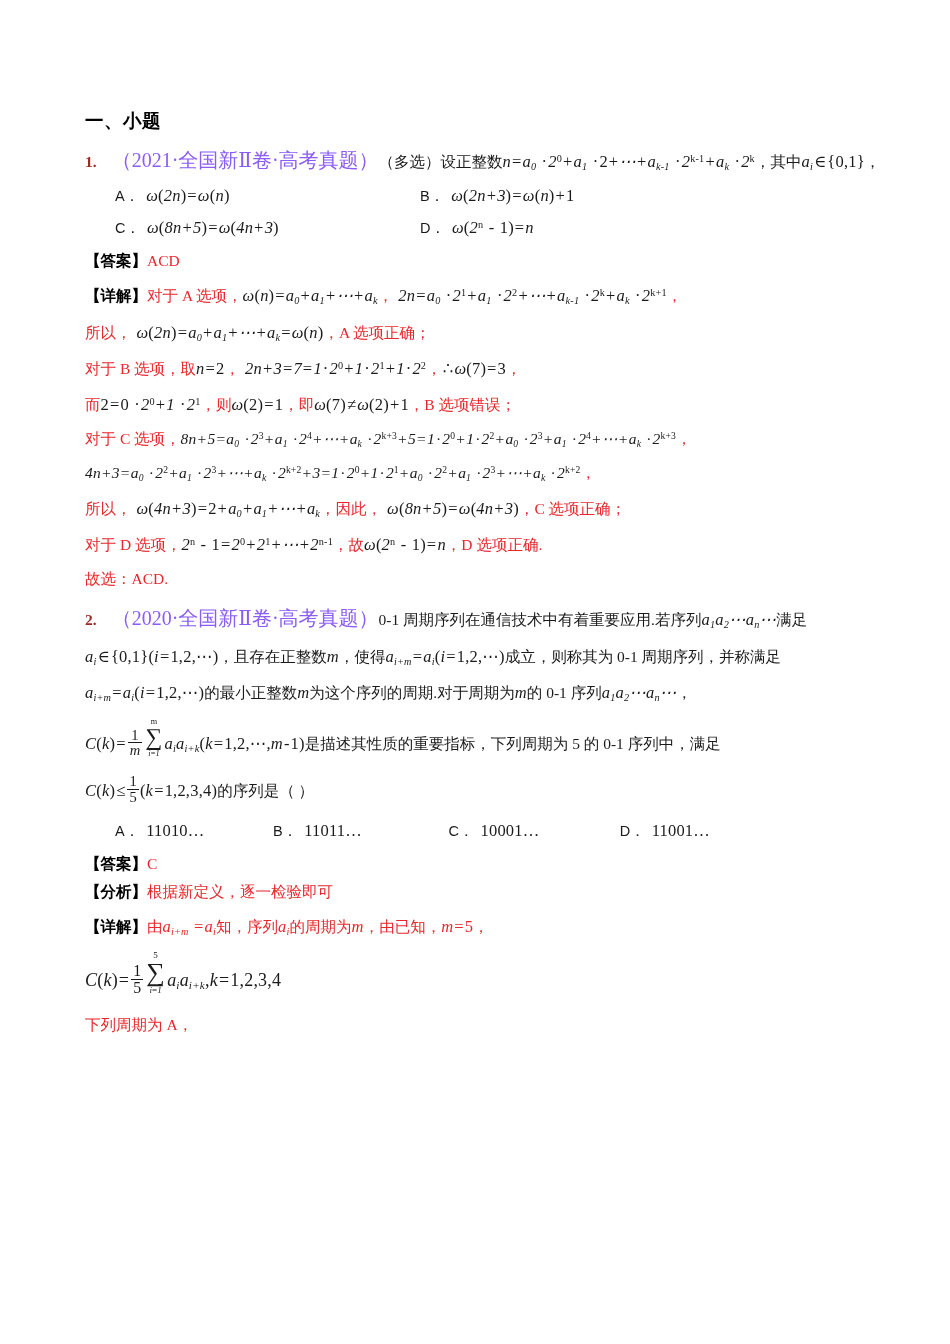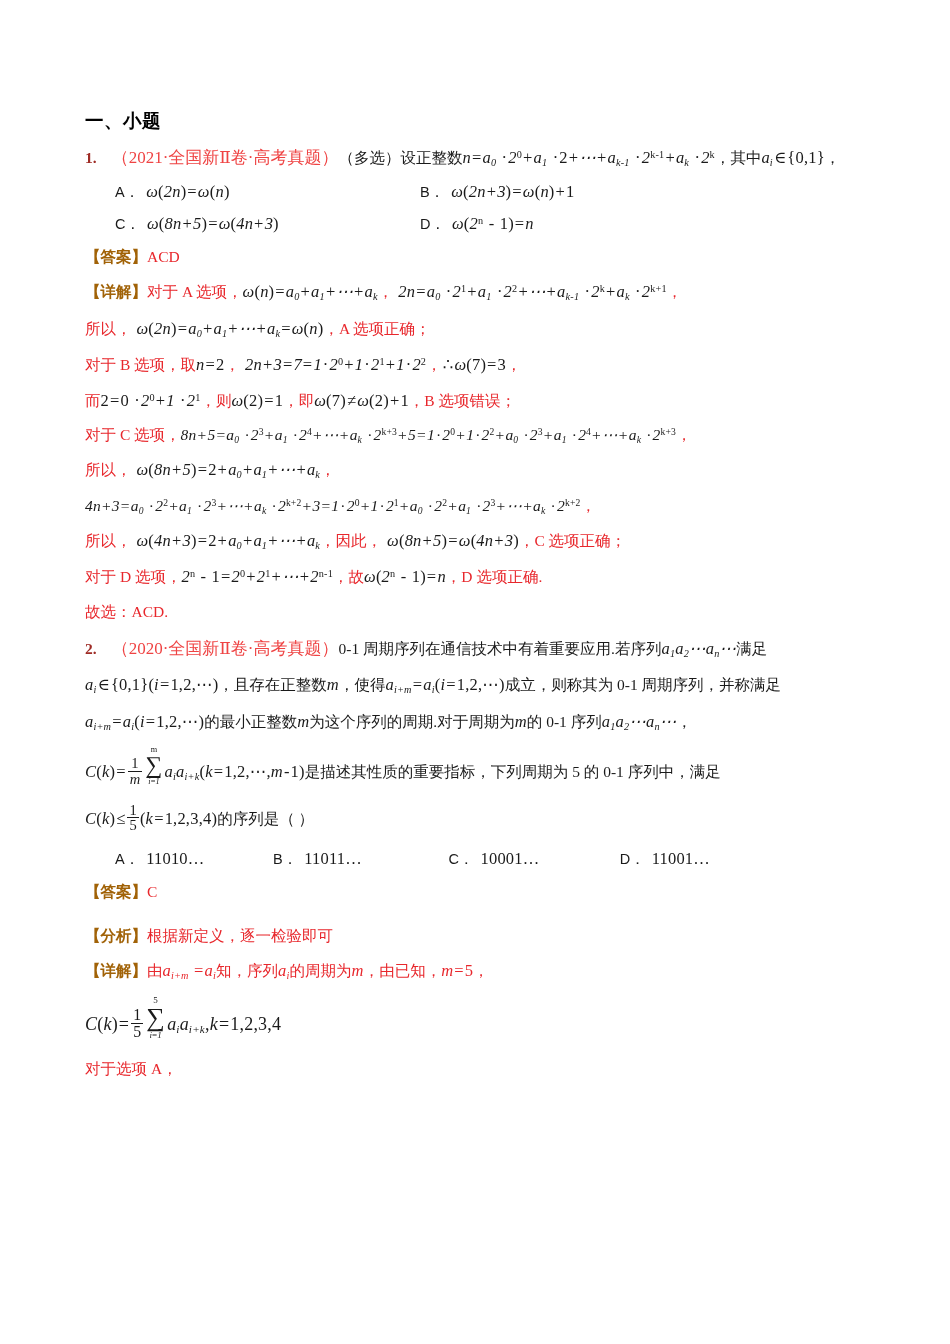--- a/index.html
+++ b/index.html
@@ -36,25 +36,25 @@
     margin: 0 0 12px 0;
     white-space: nowrap;
   }
   .q-num {
     color: #9e2b25;
     font-weight: bold;
     font-size: 15.5px;
     margin-right: 15px;
   }
   .src {
-    color: #ef4444;
-    font-size: 17px;
+    color: #8b5cf6;
+    font-size: 20px;
   }
   .red      { color: #e8272c; }
-  .red-b    { color: #a16207; font-weight: bold; }
+  .red-b    { color: #000000; font-weight: bold; }
   .blk      { color: #1a1a1a; margin-top: 7px; }
 
   
   .m {
     font-family: "Liberation Serif", "DejaVu Serif", serif;
     font-style: italic;
     font-size: 16.5px;
     letter-spacing: .2px;
   }
   .m .up   { font-style: normal; }
@@ -158,23 +158,20 @@
     </div>
 
     <div class="line">
       <span class="red">而</span><span class="m"><span class="num">2</span><span class="op">=</span><span class="num">0</span> <span class="op">·</span>2<sup>0</sup><span class="op">+</span>1 <span class="op">·</span>2<sup>1</sup></span><span class="red">，则</span><span class="m">ω<span class="num">(</span><span class="num">2</span><span class="num">)</span><span class="op">=</span><span class="num">1</span></span><span class="red">，即</span><span class="m">ω<span class="num">(</span><span class="num">7</span><span class="num">)</span><span class="op">≠</span>ω<span class="num">(</span><span class="num">2</span><span class="num">)</span><span class="op">+</span><span class="num">1</span></span><span class="red">，B 选项错误；</span>
     </div>
 
     <div class="line">
       <span class="red">对于 C 选项，</span><span class="m" style="font-size:15.5px">8n<span class="op">+</span>5<span class="op">=</span>a<sub>0</sub> <span class="op">·</span>2<sup>3</sup><span class="op">+</span>a<sub>1</sub> <span class="op">·</span>2<sup>4</sup><span class="op">+</span>⋯<span class="op">+</span>a<sub>k</sub> <span class="op">·</span>2<sup>k+3</sup><span class="op">+</span>5<span class="op">=</span>1<span class="op">·</span>2<sup>0</sup><span class="op">+</span>1<span class="op">·</span>2<sup>2</sup><span class="op">+</span>a<sub>0</sub> <span class="op">·</span>2<sup>3</sup><span class="op">+</span>a<sub>1</sub> <span class="op">·</span>2<sup>4</sup><span class="op">+</span>⋯<span class="op">+</span>a<sub>k</sub> <span class="op">·</span>2<sup>k+3</sup></span><span class="mr">，</span>
     </div>
 
-    <div class="line">
-      <span class="red">所以，</span><span class="sp-s"></span><span class="m">ω<span class="num">(</span>8n<span class="op">+</span>5<span class="num">)</span><span class="op">=</span><span class="num">2</span><span class="op">+</span>a<sub>0</sub><span class="op">+</span>a<sub>1</sub><span class="op">+</span>⋯<span class="op">+</span>a<sub>k</sub></span><span class="mr">，</span>
-    </div>
 
     <div class="line">
       <span class="m" style="font-size:15.5px">4n<span class="op">+</span>3<span class="op">=</span>a<sub>0</sub> <span class="op">·</span>2<sup>2</sup><span class="op">+</span>a<sub>1</sub> <span class="op">·</span>2<sup>3</sup><span class="op">+</span>⋯<span class="op">+</span>a<sub>k</sub> <span class="op">·</span>2<sup>k+2</sup><span class="op">+</span>3<span class="op">=</span>1<span class="op">·</span>2<sup>0</sup><span class="op">+</span>1<span class="op">·</span>2<sup>1</sup><span class="op">+</span>a<sub>0</sub> <span class="op">·</span>2<sup>2</sup><span class="op">+</span>a<sub>1</sub> <span class="op">·</span>2<sup>3</sup><span class="op">+</span>⋯<span class="op">+</span>a<sub>k</sub> <span class="op">·</span>2<sup>k+2</sup></span><span class="mr">，</span>
     </div>
 
     <div class="line">
       <span class="red">所以，</span><span class="sp-s"></span><span class="m">ω<span class="num">(</span>4n<span class="op">+</span>3<span class="num">)</span><span class="op">=</span><span class="num">2</span><span class="op">+</span>a<sub>0</sub><span class="op">+</span>a<sub>1</sub><span class="op">+</span>⋯<span class="op">+</span>a<sub>k</sub></span><span class="red">，因此，</span><span class="sp-s"></span><span class="m">ω<span class="num">(</span>8n<span class="op">+</span>5<span class="num">)</span><span class="op">=</span>ω<span class="num">(</span>4n<span class="op">+</span>3<span class="num">)</span></span><span class="red">，C 选项正确；</span>
     </div>
 
     <div class="line">
@@ -220,34 +217,34 @@
       <div class="opt" style="width:195px">
         <span class="opt-k">C．</span>
         <span class="m" style="font-style:normal">10001…</span>
       </div>
       <div class="opt">
         <span class="opt-k">D．</span>
         <span class="m" style="font-style:normal">11001…</span>
       </div>
     </div>
 
-    <div class="line" style="margin-bottom:22px">
+    <div class="line" style="margin-bottom:6px">
       <span class="red-b">【答案】</span><span class="red">C</span>
     </div>
 
     <div class="line" style="">
       <span class="red-b">【分析】</span><span class="red">根据新定义，逐一检验即可</span>
     </div>
 
     <div class="line">
       <span class="red-b">【详解】</span><span class="red">由</span><span class="m mr">a<sub>i+m</sub> <span class="op">=</span>a<sub>i</sub></span><span class="red">知，序列</span><span class="m mr">a<sub>i</sub></span><span class="red">的周期为</span><span class="m mr">m</span><span class="red">，由已知，</span><span class="m mr">m<span class="op">=</span><span class="num">5</span></span><span class="red">，</span>
     </div>
 
     <div class="line" style="margin-bottom:18px">
       <span class="m" style="font-size:18px">C<span class="num">(</span>k<span class="num">)</span><span class="op">=</span><span class="frac"><span class="n"><span class="num">1</span></span><span class="d"><span class="num">5</span></span></span><span class="sum"><span class="s-top"><span class="up">5</span></span><span class="s-mid up">∑</span><span class="s-bot">i<span class="up">=</span>1</span></span>a<sub>i</sub>a<sub>i+k</sub><span class="num">,</span>k<span class="op">=</span><span class="num">1,2,3,4</span></span>
     </div>
 
     <div class="line">
-      <span class="red">对于选项 A，</span>
+      <span class="red">下列周期为 A，</span>
     </div>
   </div>
 
 </div>
 
 </body></html>

